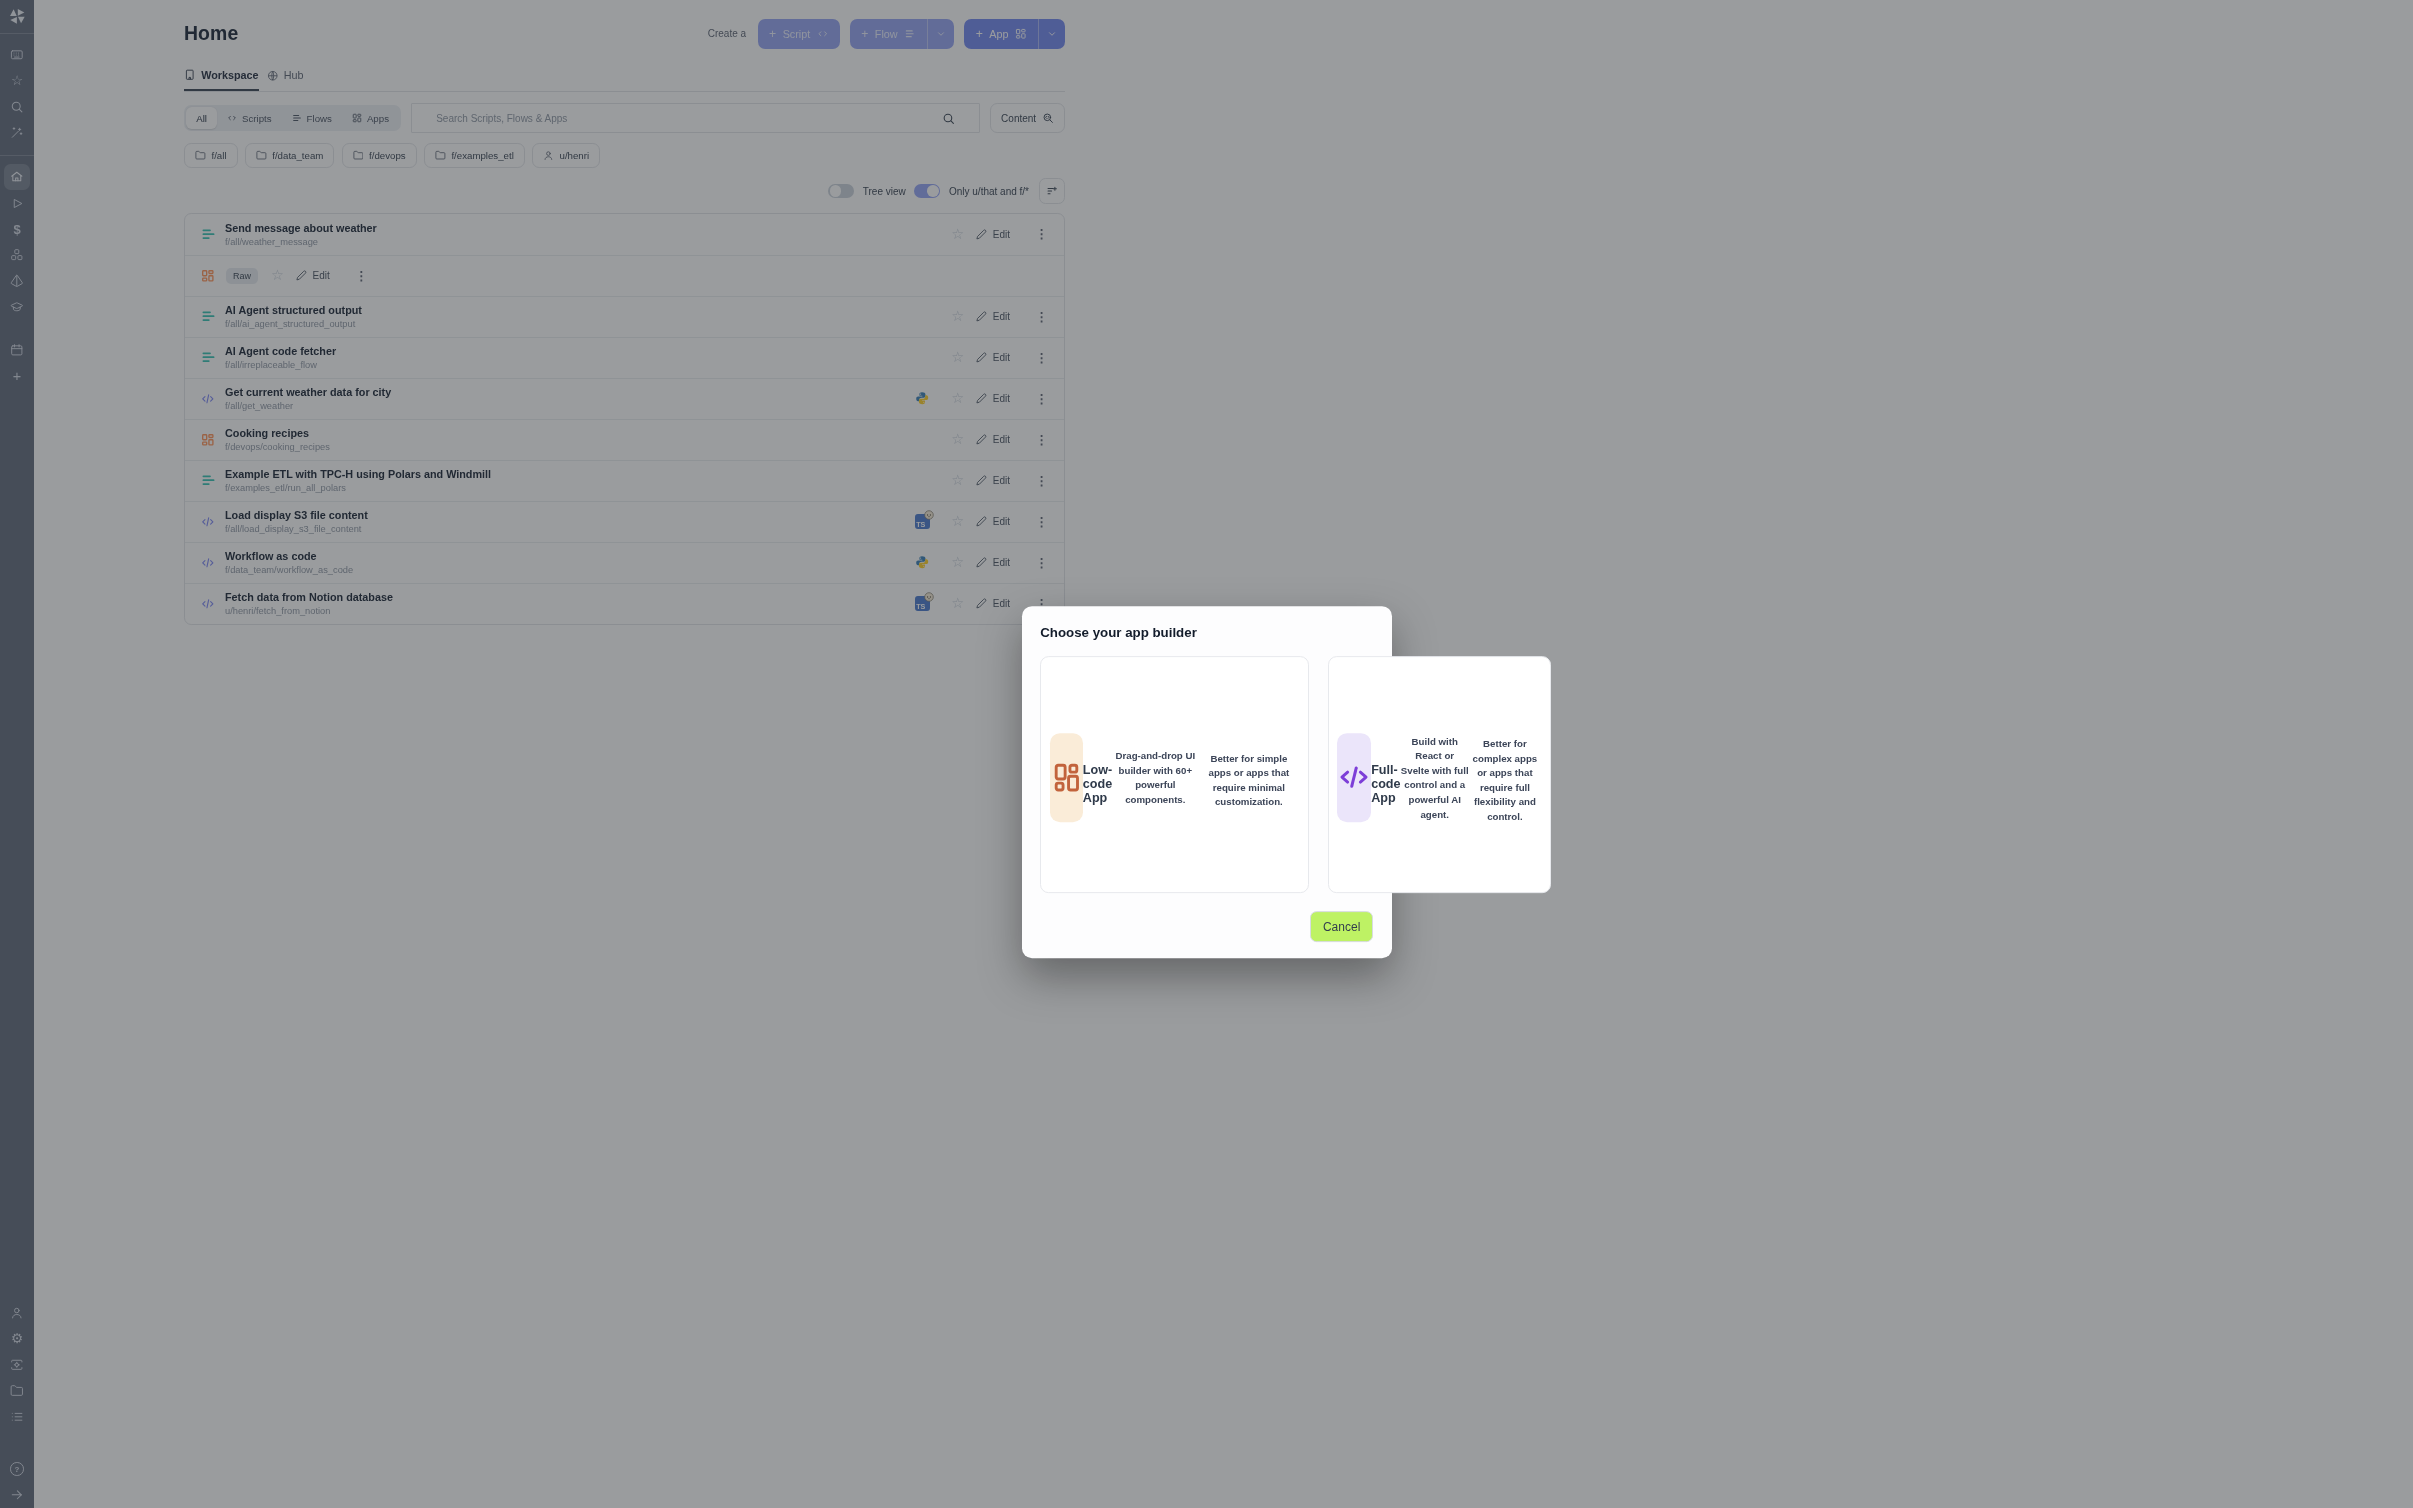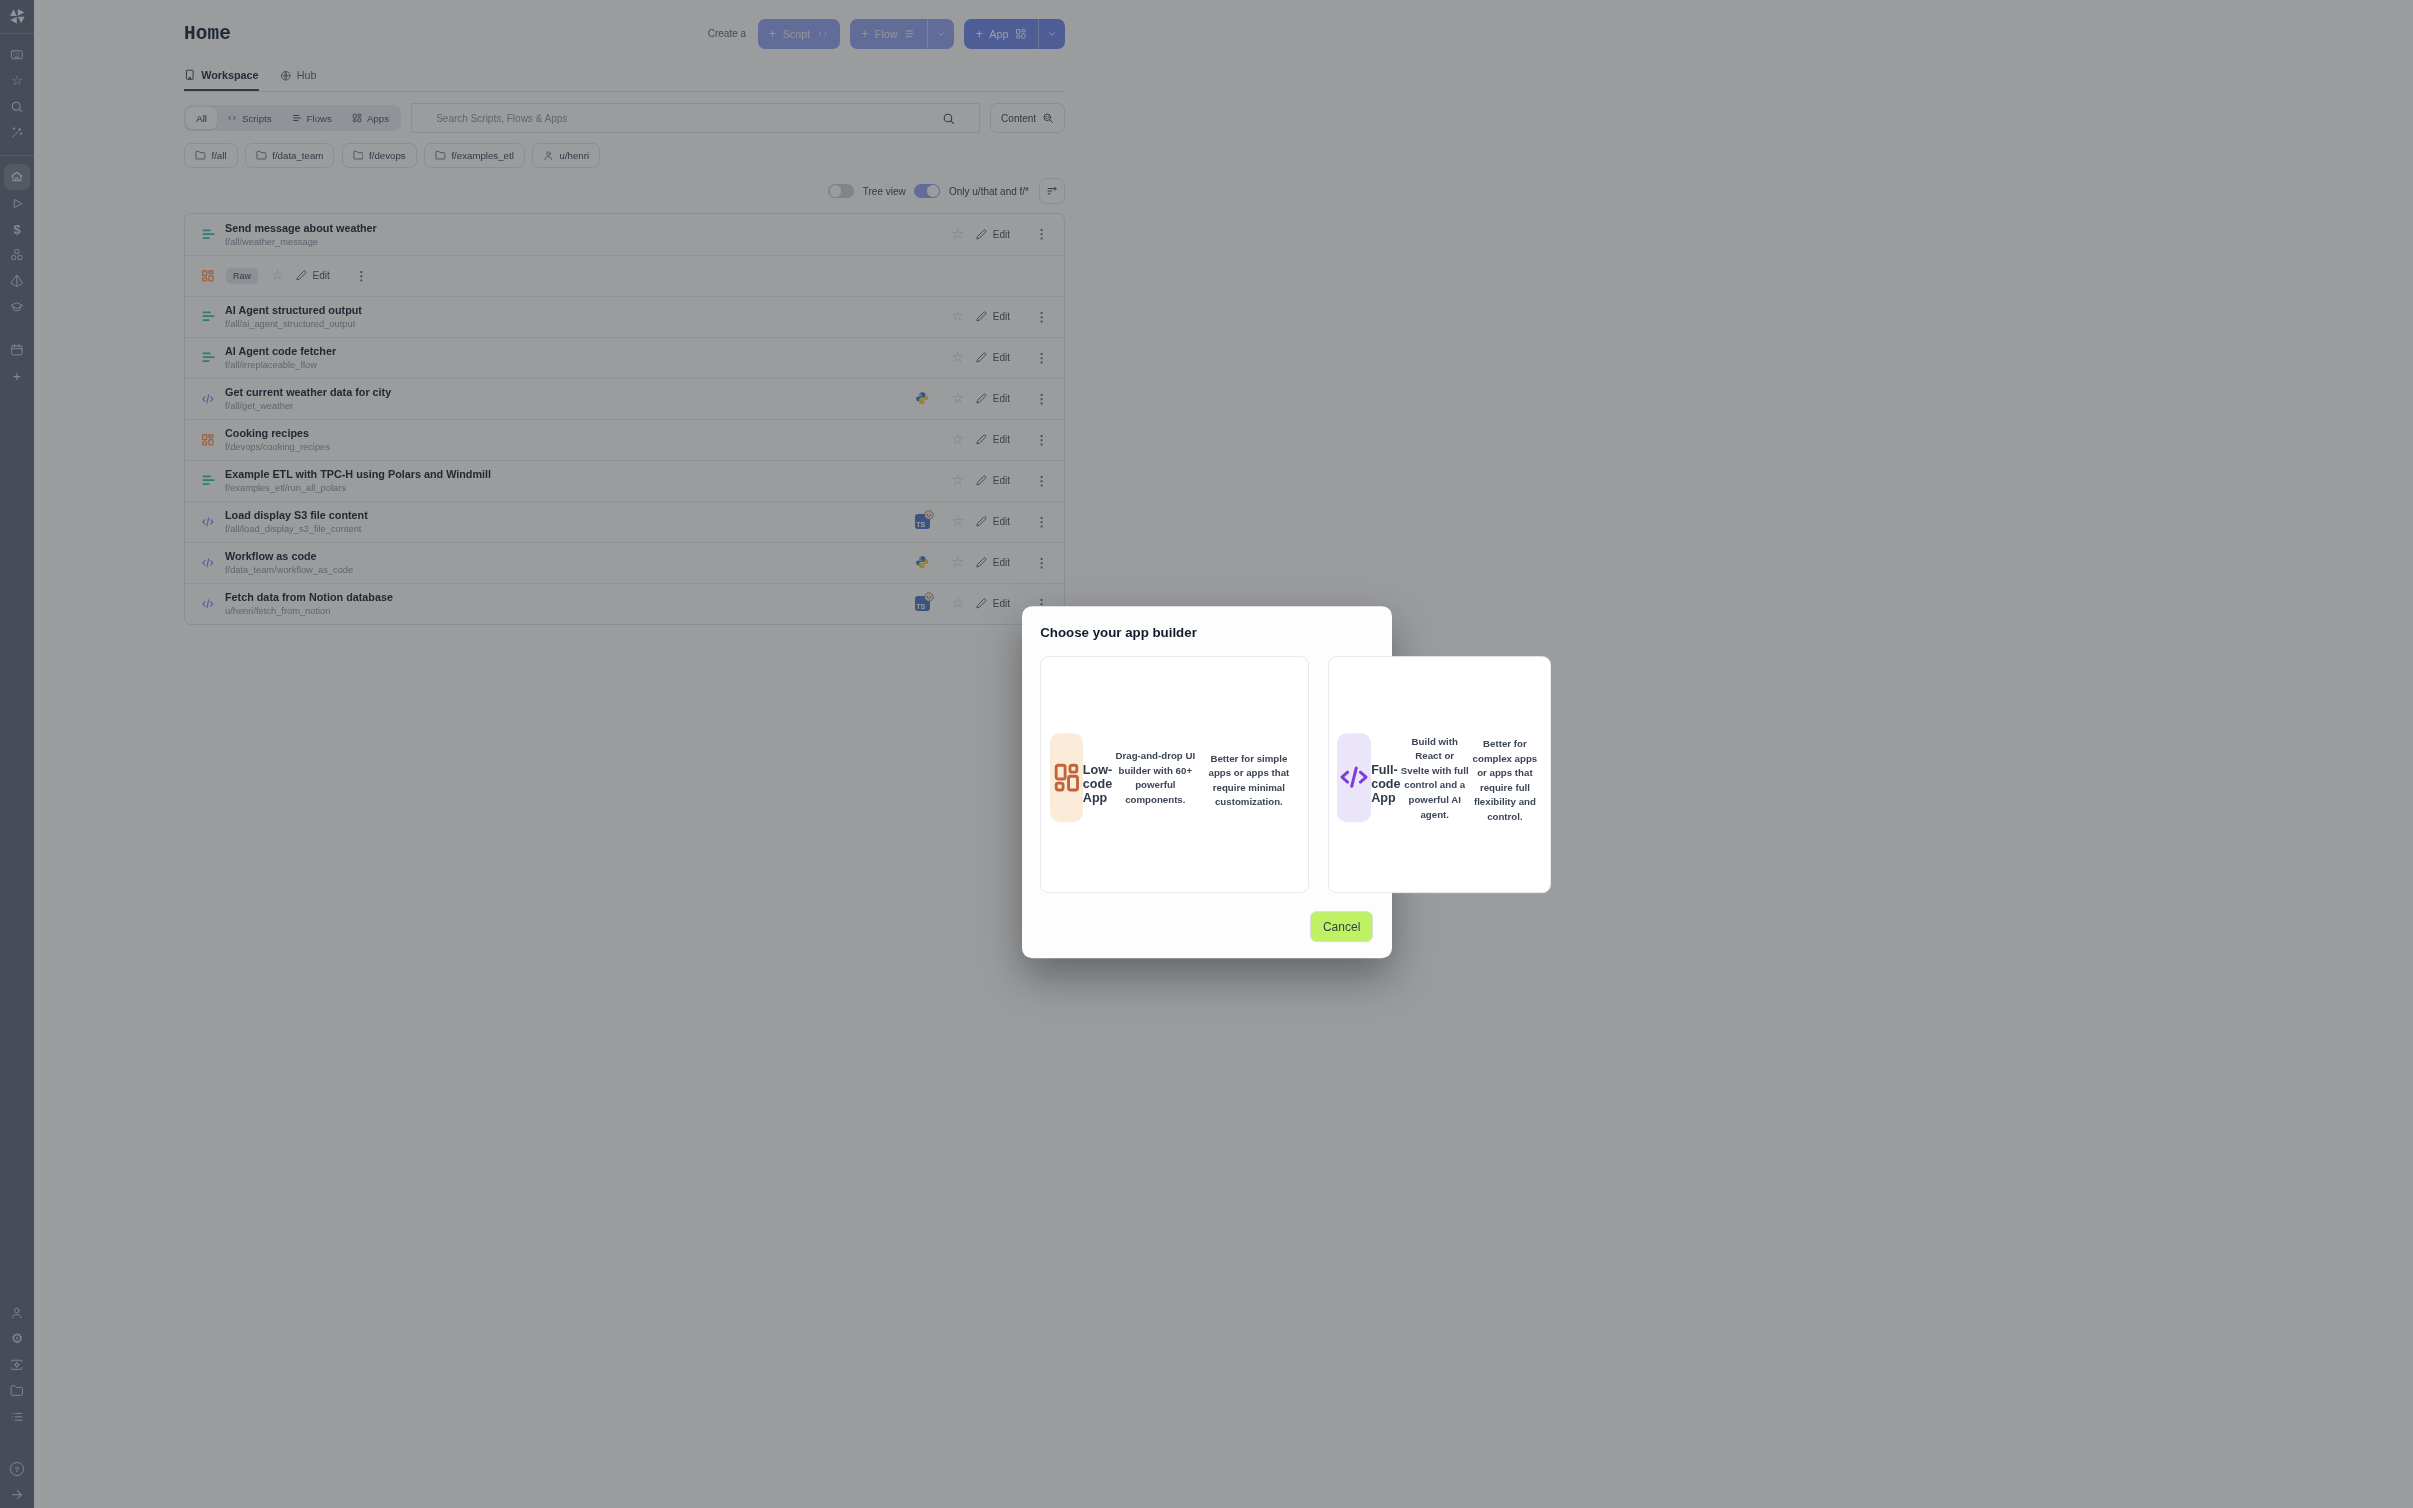--- a/index.html
+++ b/index.html
@@ -18,32 +18,32 @@
   .sb-item.active { background:rgba(255,255,255,.17); }
   .sb-glyph { font-size:12.2px; line-height:1; color:#d6dbe5; }
   .sb-gap { height:17px; }
   .sb-spacer { flex:1; }
   .sb-help-circle { width:13.6px; height:13.6px; border:1.1px solid #d6dbe5; border-radius:50%;
                     display:flex; align-items:center; justify-content:center; font-size:8px; font-weight:700; }
 
   
   .main { margin-left:34px; padding:0 142px 0 150px; }
   .header-row { display:flex; align-items:center; justify-content:space-between; padding-top:18.7px; }
-  .page-title { font-size:19.4px; font-weight:700; color:#2f3a4a; letter-spacing:0.1px;font-family:Liberation Mono, monospace; }
+  .page-title { font-size:19.4px; font-weight:700; color:#2f3a4a; letter-spacing:0.1px; }
   .create-cluster { display:flex; align-items:center; gap:10px; }
   .create-label { font-size:10px; color:#6b7280; margin-right:1.4px; }
   .btn-group { display:flex; border-radius:7.2px; overflow:hidden; }
   .cbtn { height:30px; display:flex; align-items:center; gap:6.5px; padding:0 11.5px;
           background:#9fadf5; color:#eef1ff; font-size:10.8px; font-weight:500; border:none; cursor:pointer; }
   .cbtn .plus { font-size:12.2px; font-weight:400; }
   .chev-part { width:27px; height:30px; display:flex; align-items:center; justify-content:center;
                background:#9fadf5; border-left:0.7px solid rgba(255,255,255,.4); color:#eef1ff; cursor:pointer; }
   .btn-group.dark .cbtn, .btn-group.dark .chev-part { background:#7f93f2; color:#fff; }
 
-  .tabs-row { margin-top:20px; display:flex; gap:21px; border-bottom:0.7px solid #e5e7eb; }
+  .tabs-row { margin-top:20px; display:flex; gap:8px; border-bottom:0.7px solid #e5e7eb; }
   .tab { display:flex; align-items:center; gap:5.7px; padding-bottom:8.6px; font-size:10.8px;
          color:#6b7280; font-weight:500; cursor:pointer; }
   .tab.active { color:#374151; font-weight:700; border-bottom:2.2px solid #4b5563; margin-bottom:-0.7px; }
 
   .filter-row { margin-top:11.5px; display:flex; align-items:center; gap:10px; }
   .segmented { display:flex; background:#eef1f5; border-radius:7.2px; padding:2.2px; }
   .seg { display:flex; align-items:center; gap:5px; padding:5.7px 10px; border-radius:5.7px;
          font-size:9.7px; color:#5b6472; cursor:pointer; white-space:nowrap; }
   .seg.active { background:#fff; color:#374151; box-shadow:0 0.7px 1.4px rgba(0,0,0,.10); }
   .search-box { flex:1; height:30px; border:0.7px solid #e5e7eb; border-radius:1px;

